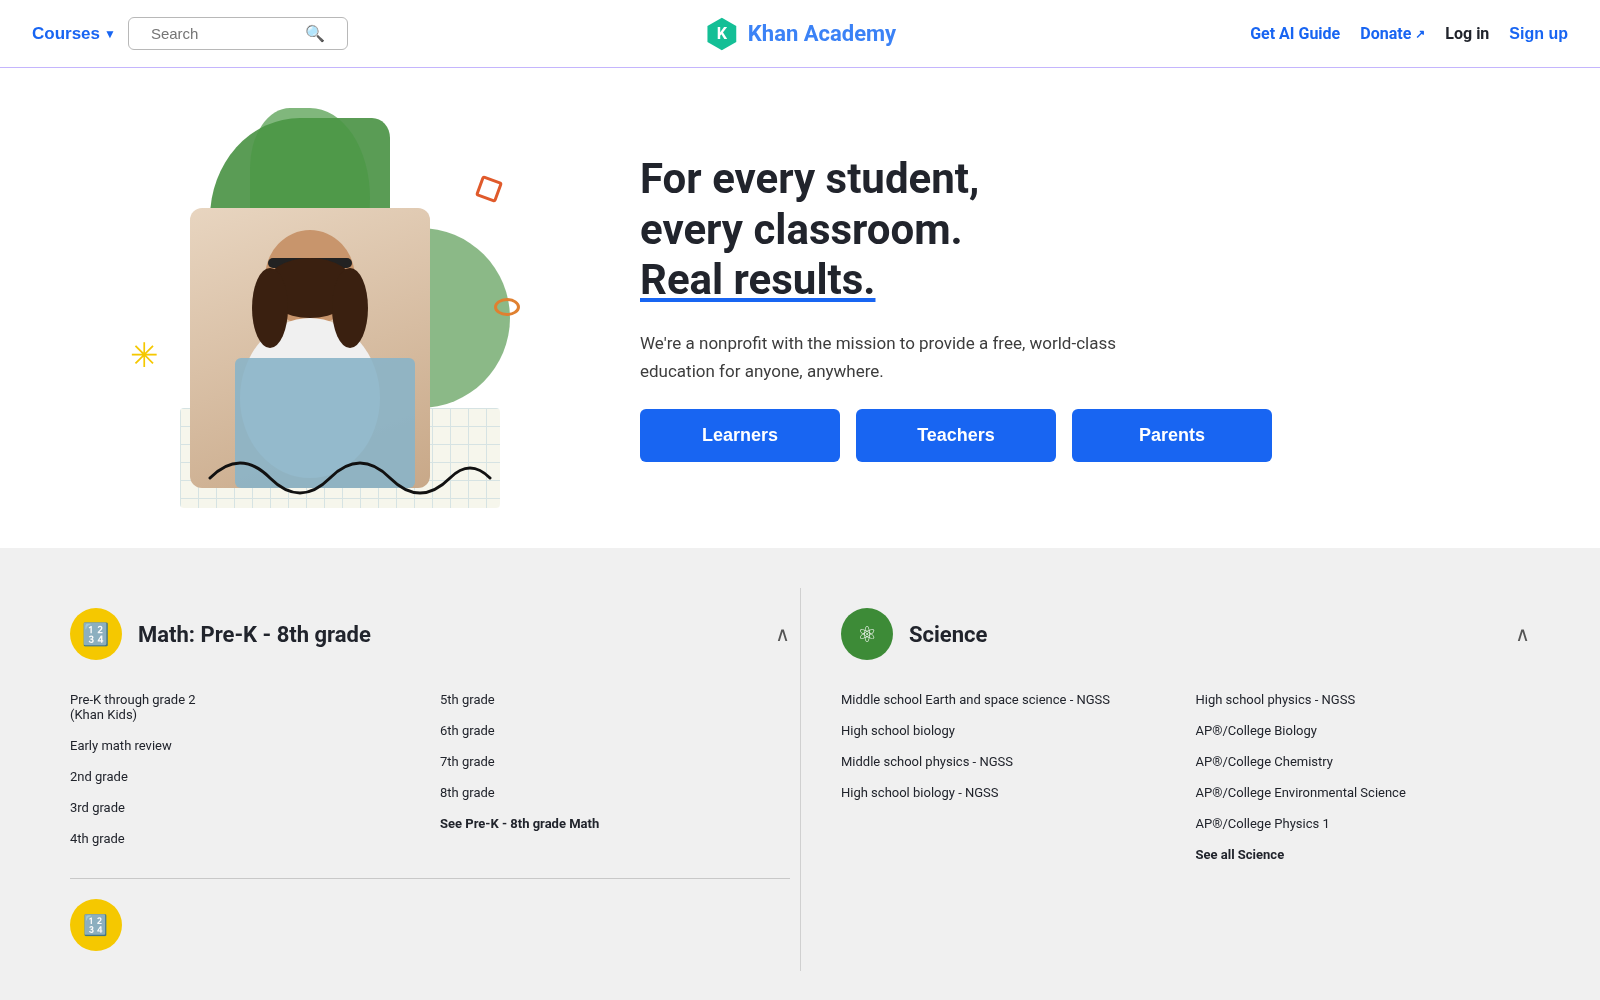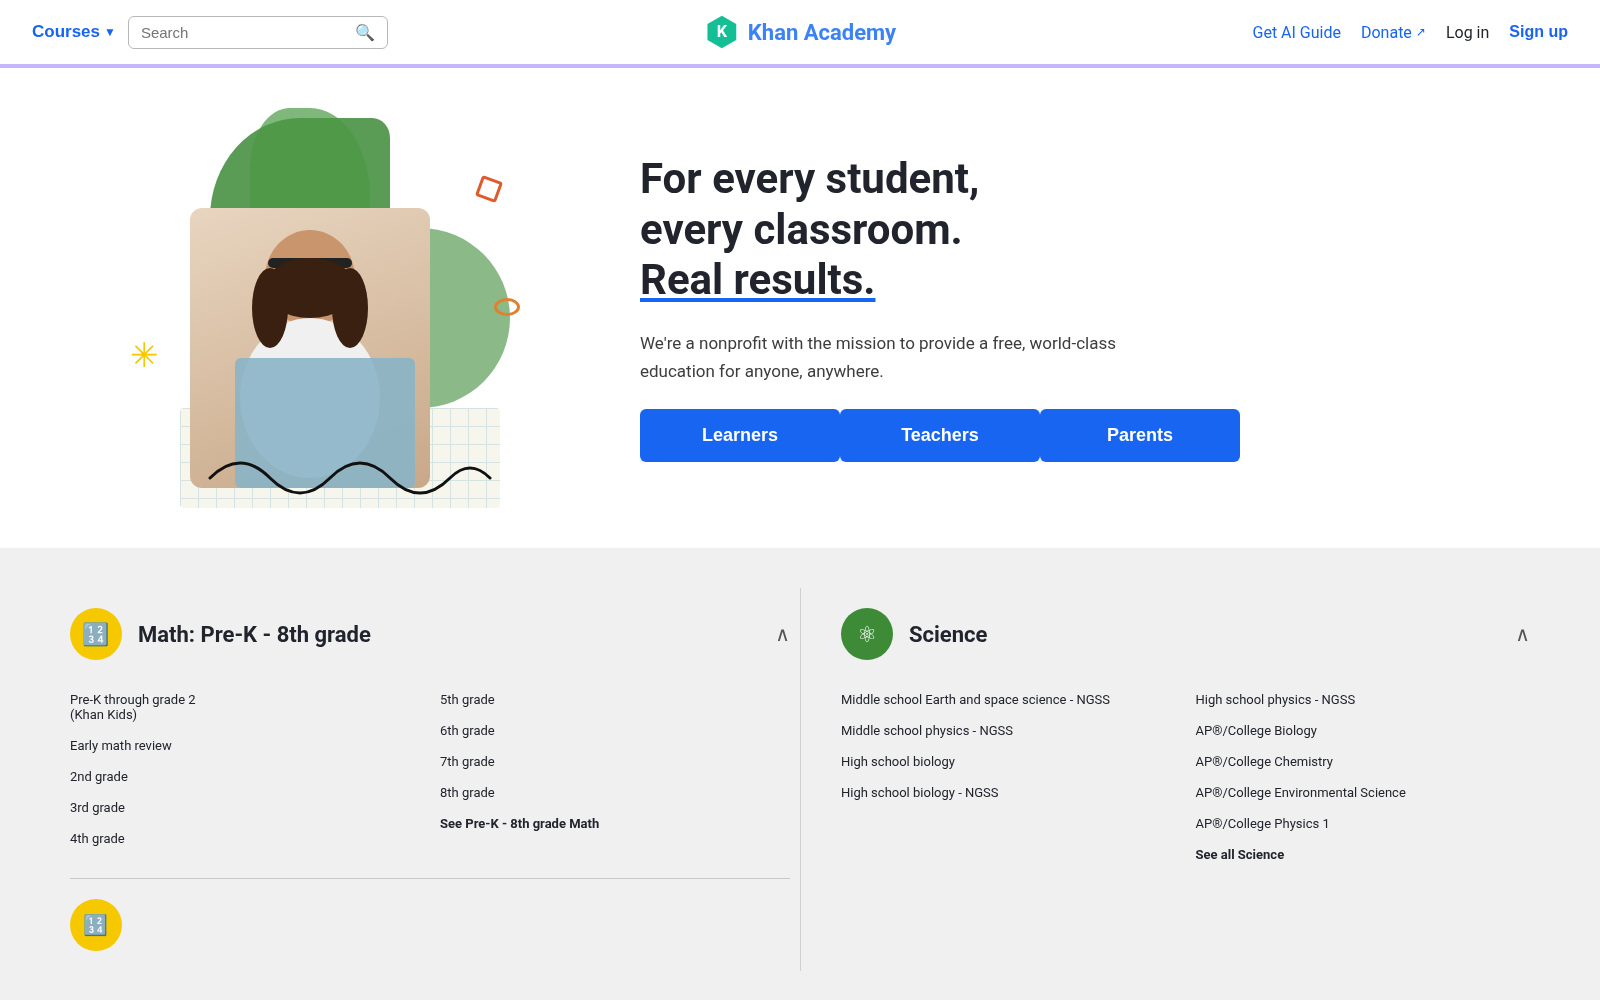--- a/index.html
+++ b/index.html
@@ -4,52 +4,52 @@
   <style>
     * { box-sizing: border-box; margin: 0; padding: 0; }
     body { font-family: -apple-system, BlinkMacSystemFont, 'Segoe UI', Roboto, sans-serif; background: #fff; color: #21242c; }
 
     
     .navbar {
       display: flex;
       align-items: center;
       padding: 0 32px;
       height: 68px;
-      border-bottom: 4px solid #c4b5fd;
+      border-bottom: 1px solid #c4b5fd;
       position: relative;
     }
     .nav-left { display: flex; align-items: center; gap: 12px; }
     .courses-btn {
       display: flex; align-items: center; gap: 4px;
       background: none; border: none; cursor: pointer;
       font-size: 17px; font-weight: 600; color: #1865f2;
     }
     .courses-btn .chevron { font-size: 12px; }
     .search-bar {
       display: flex; align-items: center;
       border: 1.5px solid #b8b8b8; border-radius: 6px;
-      padding: 6px 12px; width: 260px;
+      padding: 6px 22px; width: 220px;
     }
     .search-bar input {
       border: none; outline: none; font-size: 15px; width: 100%; color: #21242c;
     }
     .search-icon-char { color: #888; font-size: 16px; }
 
     .nav-center {
       position: absolute; left: 50%; transform: translateX(-50%);
       display: flex; align-items: center; gap: 8px;
     }
     .logo-hex {
       width: 36px; height: 36px;
     }
     .brand-name { font-size: 22px; font-weight: 700; color: #3b82f6; }
 
     .nav-right { margin-left: auto; display: flex; align-items: center; gap: 20px; }
     .nav-link {
-      font-size: 16px; font-weight: 400; color: #1865f2;
+      font-size: 16px; font-weight: 700; color: #1865f2;
       text-decoration: none; background: none; border: none; cursor: pointer;
       display: flex; align-items: center; gap: 4px; text-align: center;
     }
     .nav-link .ext-icon { font-size: 12px; }
     .nav-link-dark { color: #21242c; }
     .signup-btn {
       font-size: 16px; font-weight: 600; color: #1865f2;
       background: none; border: none; cursor: pointer;
     }
 
@@ -143,21 +143,21 @@
       text-decoration: underline;
       text-decoration-color: #1865f2;
       text-underline-offset: 4px;
     }
     .hero-subtext {
       font-size: 17px; color: #3d3d3d; line-height: 1.6;
       margin-bottom: 24px;
       max-width: 540px;
     }
     .hero-buttons {
-      display: flex; 
+      display: flex; gap: 16px;
     }
     .hero-btn {
       padding: 16px 40px;
       background: #1865f2; color: #fff;
       border: none; border-radius: 6px;
       font-size: 18px; font-weight: 700; cursor: pointer;
       min-width: 200px;
     }
 
     
@@ -347,22 +347,22 @@
           <div class="course-icon course-icon-science">
             <span>⚛</span>
           </div>
           <span class="course-title">Science</span>
         </div>
         <span class="chevron-up">∧</span>
       </div>
       <div class="course-links">
         <div>
           <a class="course-link">Middle school Earth and space science - NGSS</a>
+          <a class="course-link">High school biology</a>
           <a class="course-link">Middle school physics - NGSS</a>
-          <a class="course-link">High school biology</a>
           <a class="course-link">High school biology - NGSS</a>
         </div>
         <div>
           <a class="course-link">High school physics - NGSS</a>
           <a class="course-link">AP®/College Biology</a>
           <a class="course-link">AP®/College Chemistry</a>
           <a class="course-link">AP®/College Environmental Science</a>
           <a class="course-link">AP®/College Physics 1</a>
           <a class="course-link course-link-bold">See all Science</a>
         </div>

